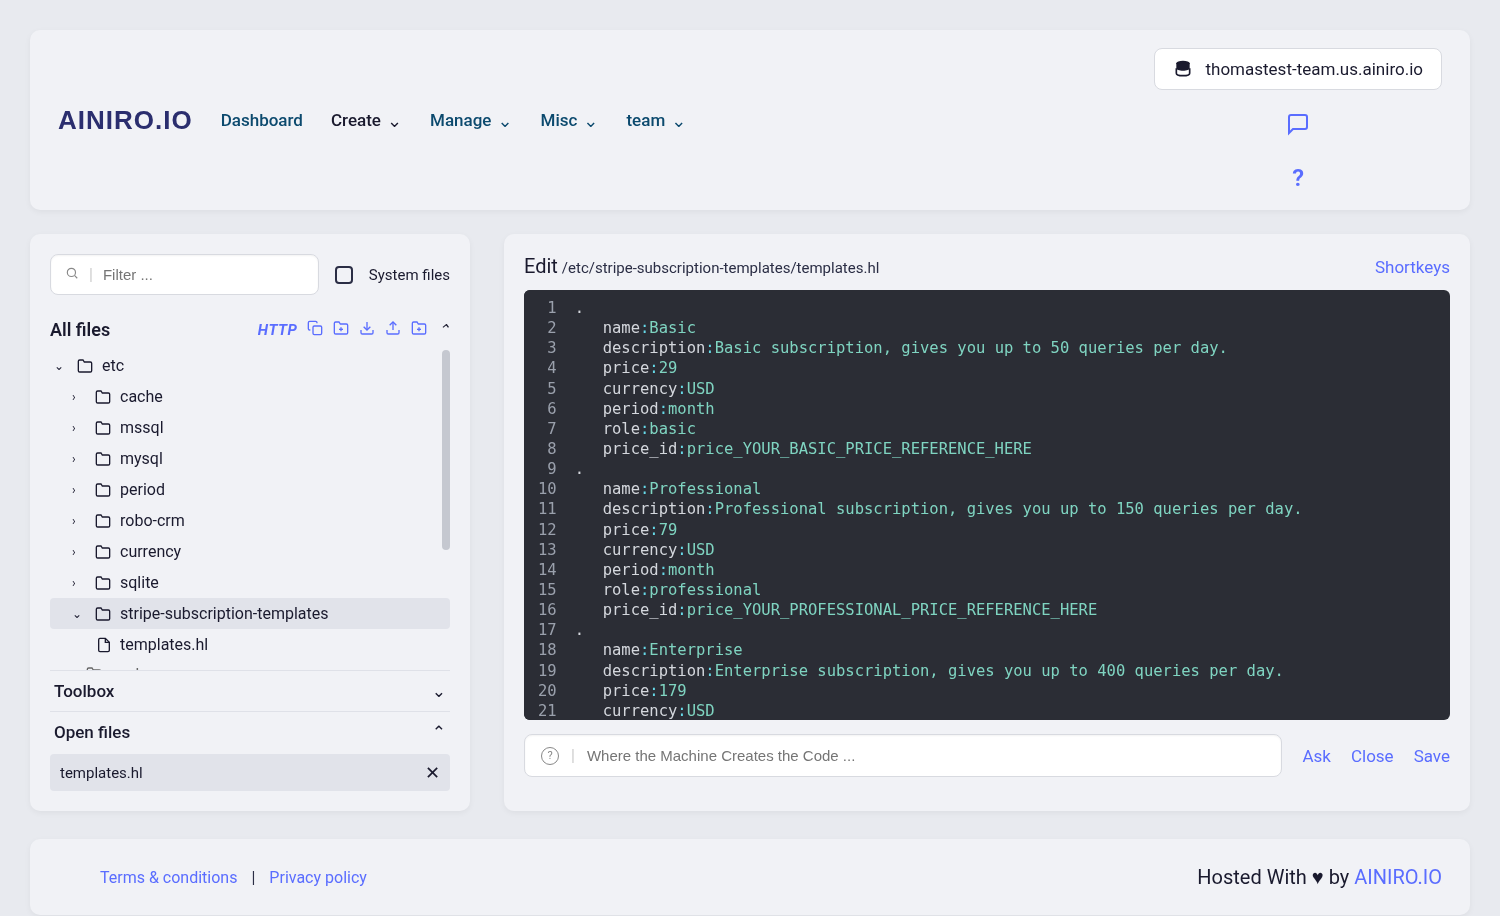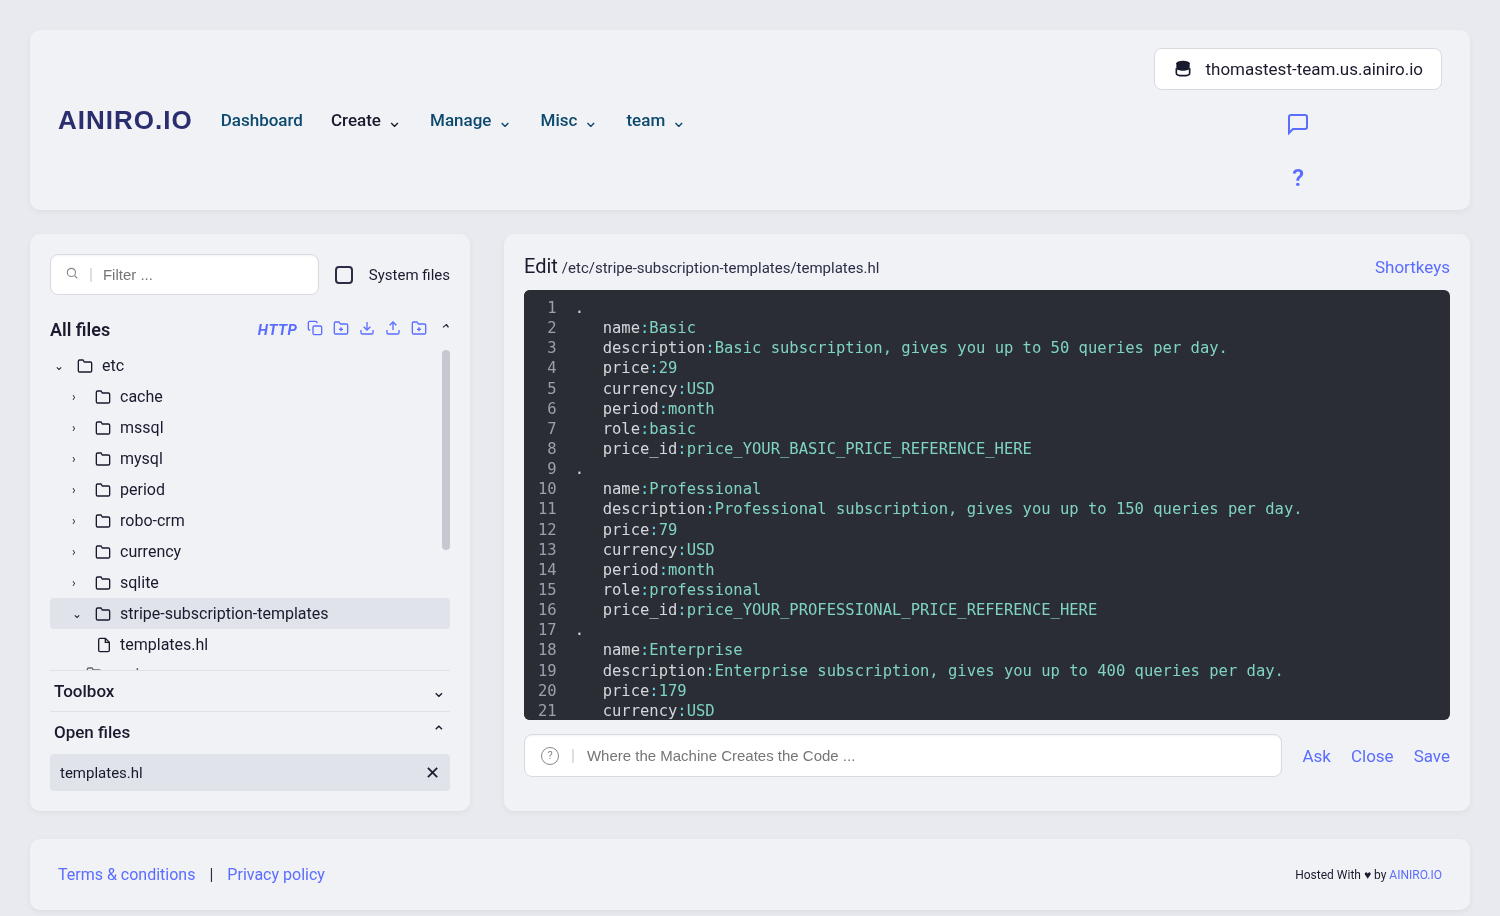--- a/index.html
+++ b/index.html
@@ -174,24 +174,24 @@
   border-radius: 50%; display:flex; align-items:center;
   justify-content:center; font-size:11px; color:#888;
 }
 .action-link { color: #5a6dff; font-size: 17px; cursor: pointer; }
 
 .footer {
   margin-top: 28px; background: #f1f2f6; border-radius: 10px;
   padding: 26px 28px; display: flex; justify-content: space-between;
   align-items: center; box-shadow: 0 2px 6px rgba(0,0,0,0.05);
 }
-.footer-links { display: flex; gap: 14px; align-items: flex-end; }
+.footer-links { display: flex; gap: 14px; align-items: flex-end; margin-left: 42px; }
 .footer-link { color: #5a6dff; font-size: 16px; cursor: pointer; }
 .footer-sep { color: #2b2e45; }
-.footer-right { font-size: 12px; color: #1a1a2e; }
+.footer-right { font-size: 20px; color: #1a1a2e; }
 .footer-right .brand { color: #5a6dff; }
 .heart { color: #1a1a2e; }
 </style>
 </head>
 <body>
 
 <div class="header-bar">
   <div class="logo">AINIRO.IO</div>
   <div class="nav">
     <div class="nav-item">Dashboard</div>

